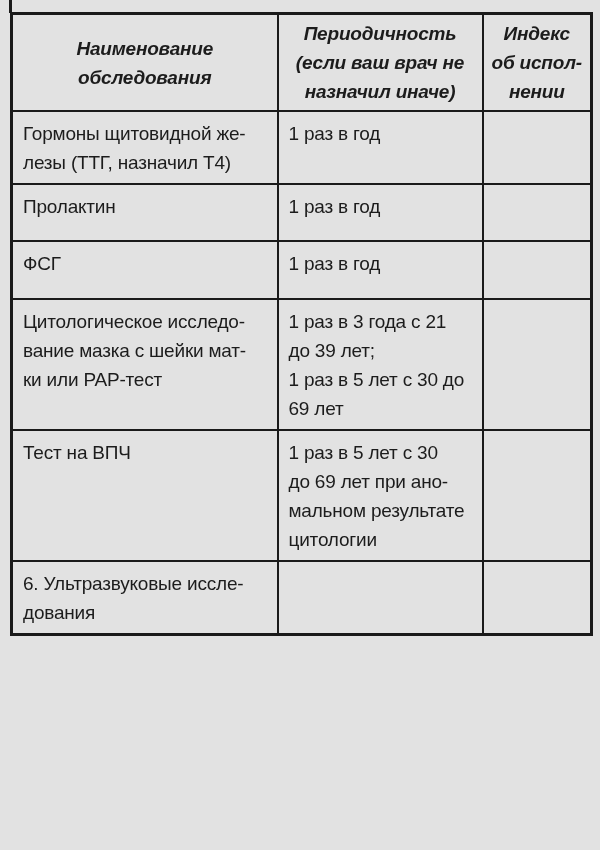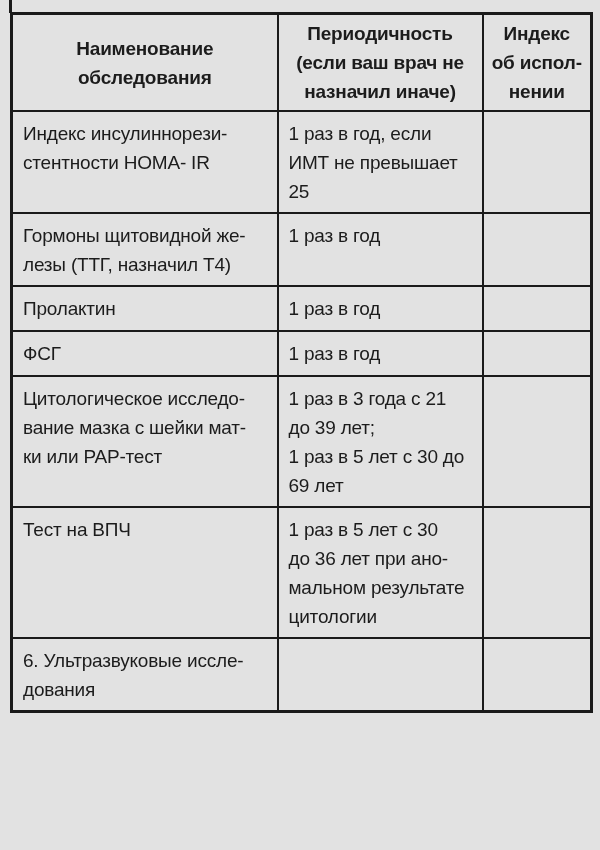--- a/index.html
+++ b/index.html
@@ -56,27 +56,27 @@
   table.schedule td {
     font-weight: normal;
     text-align: left;
     vertical-align: top;
     padding: 7px 4px 6px 10px;
   }
   col.c-name { width: 266px; }
   col.c-freq { width: 205px; }
   col.c-mark { width: 109px; }
 
-  tr.hdr  { height: 91px; }
+  tr.hdr  { height: 91px; font-style: italic; }
   tr.r0   { height: 94px; }
   tr.r1   { height: 71px; }
   tr.r2   { height: 96px; }
   tr.r3   { height: 71px; }
-  tr.r4   { height: 45px; }
-  tr.r5   { height: 45px; }
+  tr.r4   { height: 57px; }
+  tr.r5   { height: 58px; }
   tr.r6   { height: 124px; }
   tr.r7   { height: 122px; }
   tr.r8   { height: 67px; }
 </style>
 </head>
 <body>
 
 <div class="page">
 
   <div class="border-stub"></div>
@@ -93,28 +93,20 @@
 обследования</th>
         <th>Периодичность
 (если ваш врач не
 назначил иначе)</th>
         <th>Индекс
 об испол-
 нении</th>
       </tr>
     </thead>
     <tbody>
-      <tr class="r0">
-        <td>Индекс инсулиннорези-
-стентности HOMA- IR</td>
-        <td>1 раз в год, если
-ИМТ не превышает
-25</td>
-        <td></td>
-      </tr>
       <tr class="r3">
         <td>Гормоны щитовидной же-
 лезы (ТТГ, назначил Т4)</td>
         <td>1 раз в год</td>
         <td></td>
       </tr>
       <tr class="r4">
         <td>Пролактин</td>
         <td>1 раз в год</td>
         <td></td>
@@ -130,21 +122,21 @@
 ки или PAP-тест</td>
         <td>1 раз в 3 года с 21
 до 39 лет;
 1 раз в 5 лет с 30 до
 69 лет</td>
         <td></td>
       </tr>
       <tr class="r7">
         <td>Тест на ВПЧ</td>
         <td>1 раз в 5 лет с 30
-до 36 лет при ано-
+до 69 лет при ано-
 мальном результате
 цитологии</td>
         <td></td>
       </tr>
       <tr class="r8">
         <td>6. Ультразвуковые иссле-
 дования</td>
         <td></td>
         <td></td>
       </tr>

